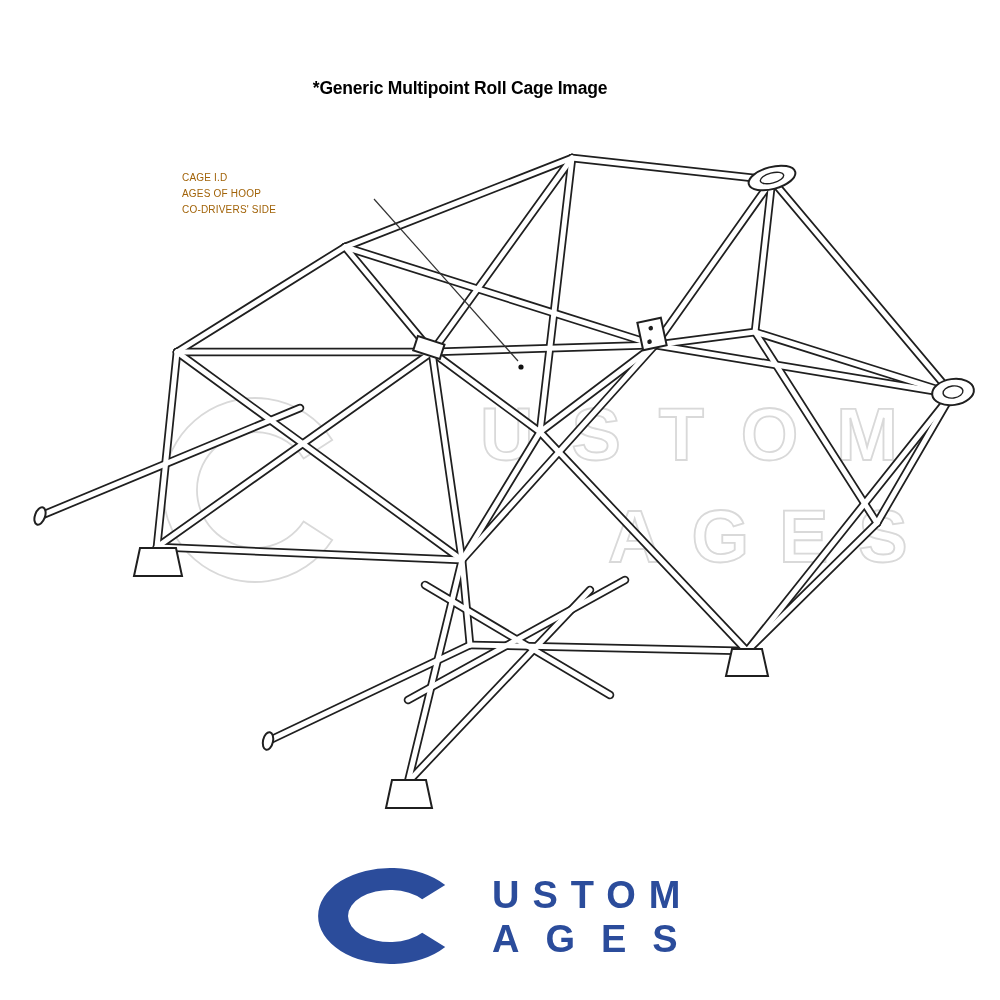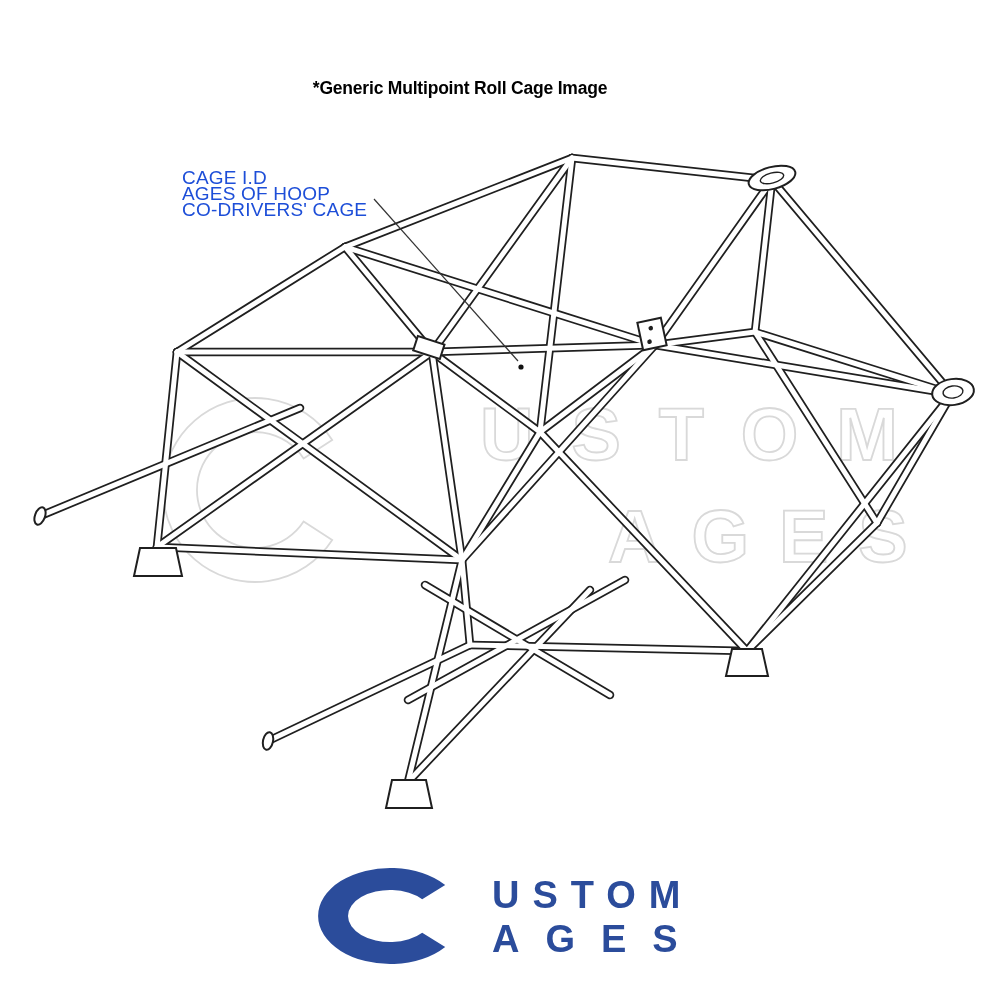--- a/index.html
+++ b/index.html
@@ -8,21 +8,21 @@
     font-family:"Liberation Sans", sans-serif;
   }
   svg.scene { position:absolute; left:0; top:0; }
 
   .caption {
     position:absolute; top:78px; left:16px; width:888px; text-align:center;
     font-size:17.5px; font-weight:700; color:#000000; letter-spacing:-0.2px;
   }
   .annotation {
     position:absolute; left:182px; top:170px;
-    font-size:19px; line-height:15.8px; color:#1d4ed8;
+    font-size:10px; line-height:15.8px; color:#a16207;
     letter-spacing:0.2px; white-space:nowrap;
   }
   .annotation div { display:block; }
 
   
   #tubes path { fill:none; stroke:#1f1f1f; stroke-width:8.5; stroke-linecap:round; stroke-linejoin:round; }
   #tubes-fill path { fill:none; stroke:#ffffff; stroke-width:5; stroke-linecap:round; stroke-linejoin:round; }
 
   .detail { fill:#ffffff; stroke:#1f1f1f; stroke-width:2; }
   .detail-thin { fill:none; stroke:#1f1f1f; stroke-width:1.4; }
@@ -164,14 +164,14 @@
     <text class="logo-text" x="492" y="908" font-size="38" style="letter-spacing:13px">USTOM</text>
     <text class="logo-text" x="492" y="952" font-size="38" style="letter-spacing:26px">AGES</text>
   </g>
 </svg>
 
 <div class="caption">*Generic Multipoint Roll Cage Image</div>
 
 <div class="annotation">
   <div>CAGE I.D</div>
   <div>AGES OF HOOP</div>
-  <div>CO-DRIVERS' CAGE</div>
+  <div>CO-DRIVERS' SIDE</div>
 </div>
 
 </body></html>

